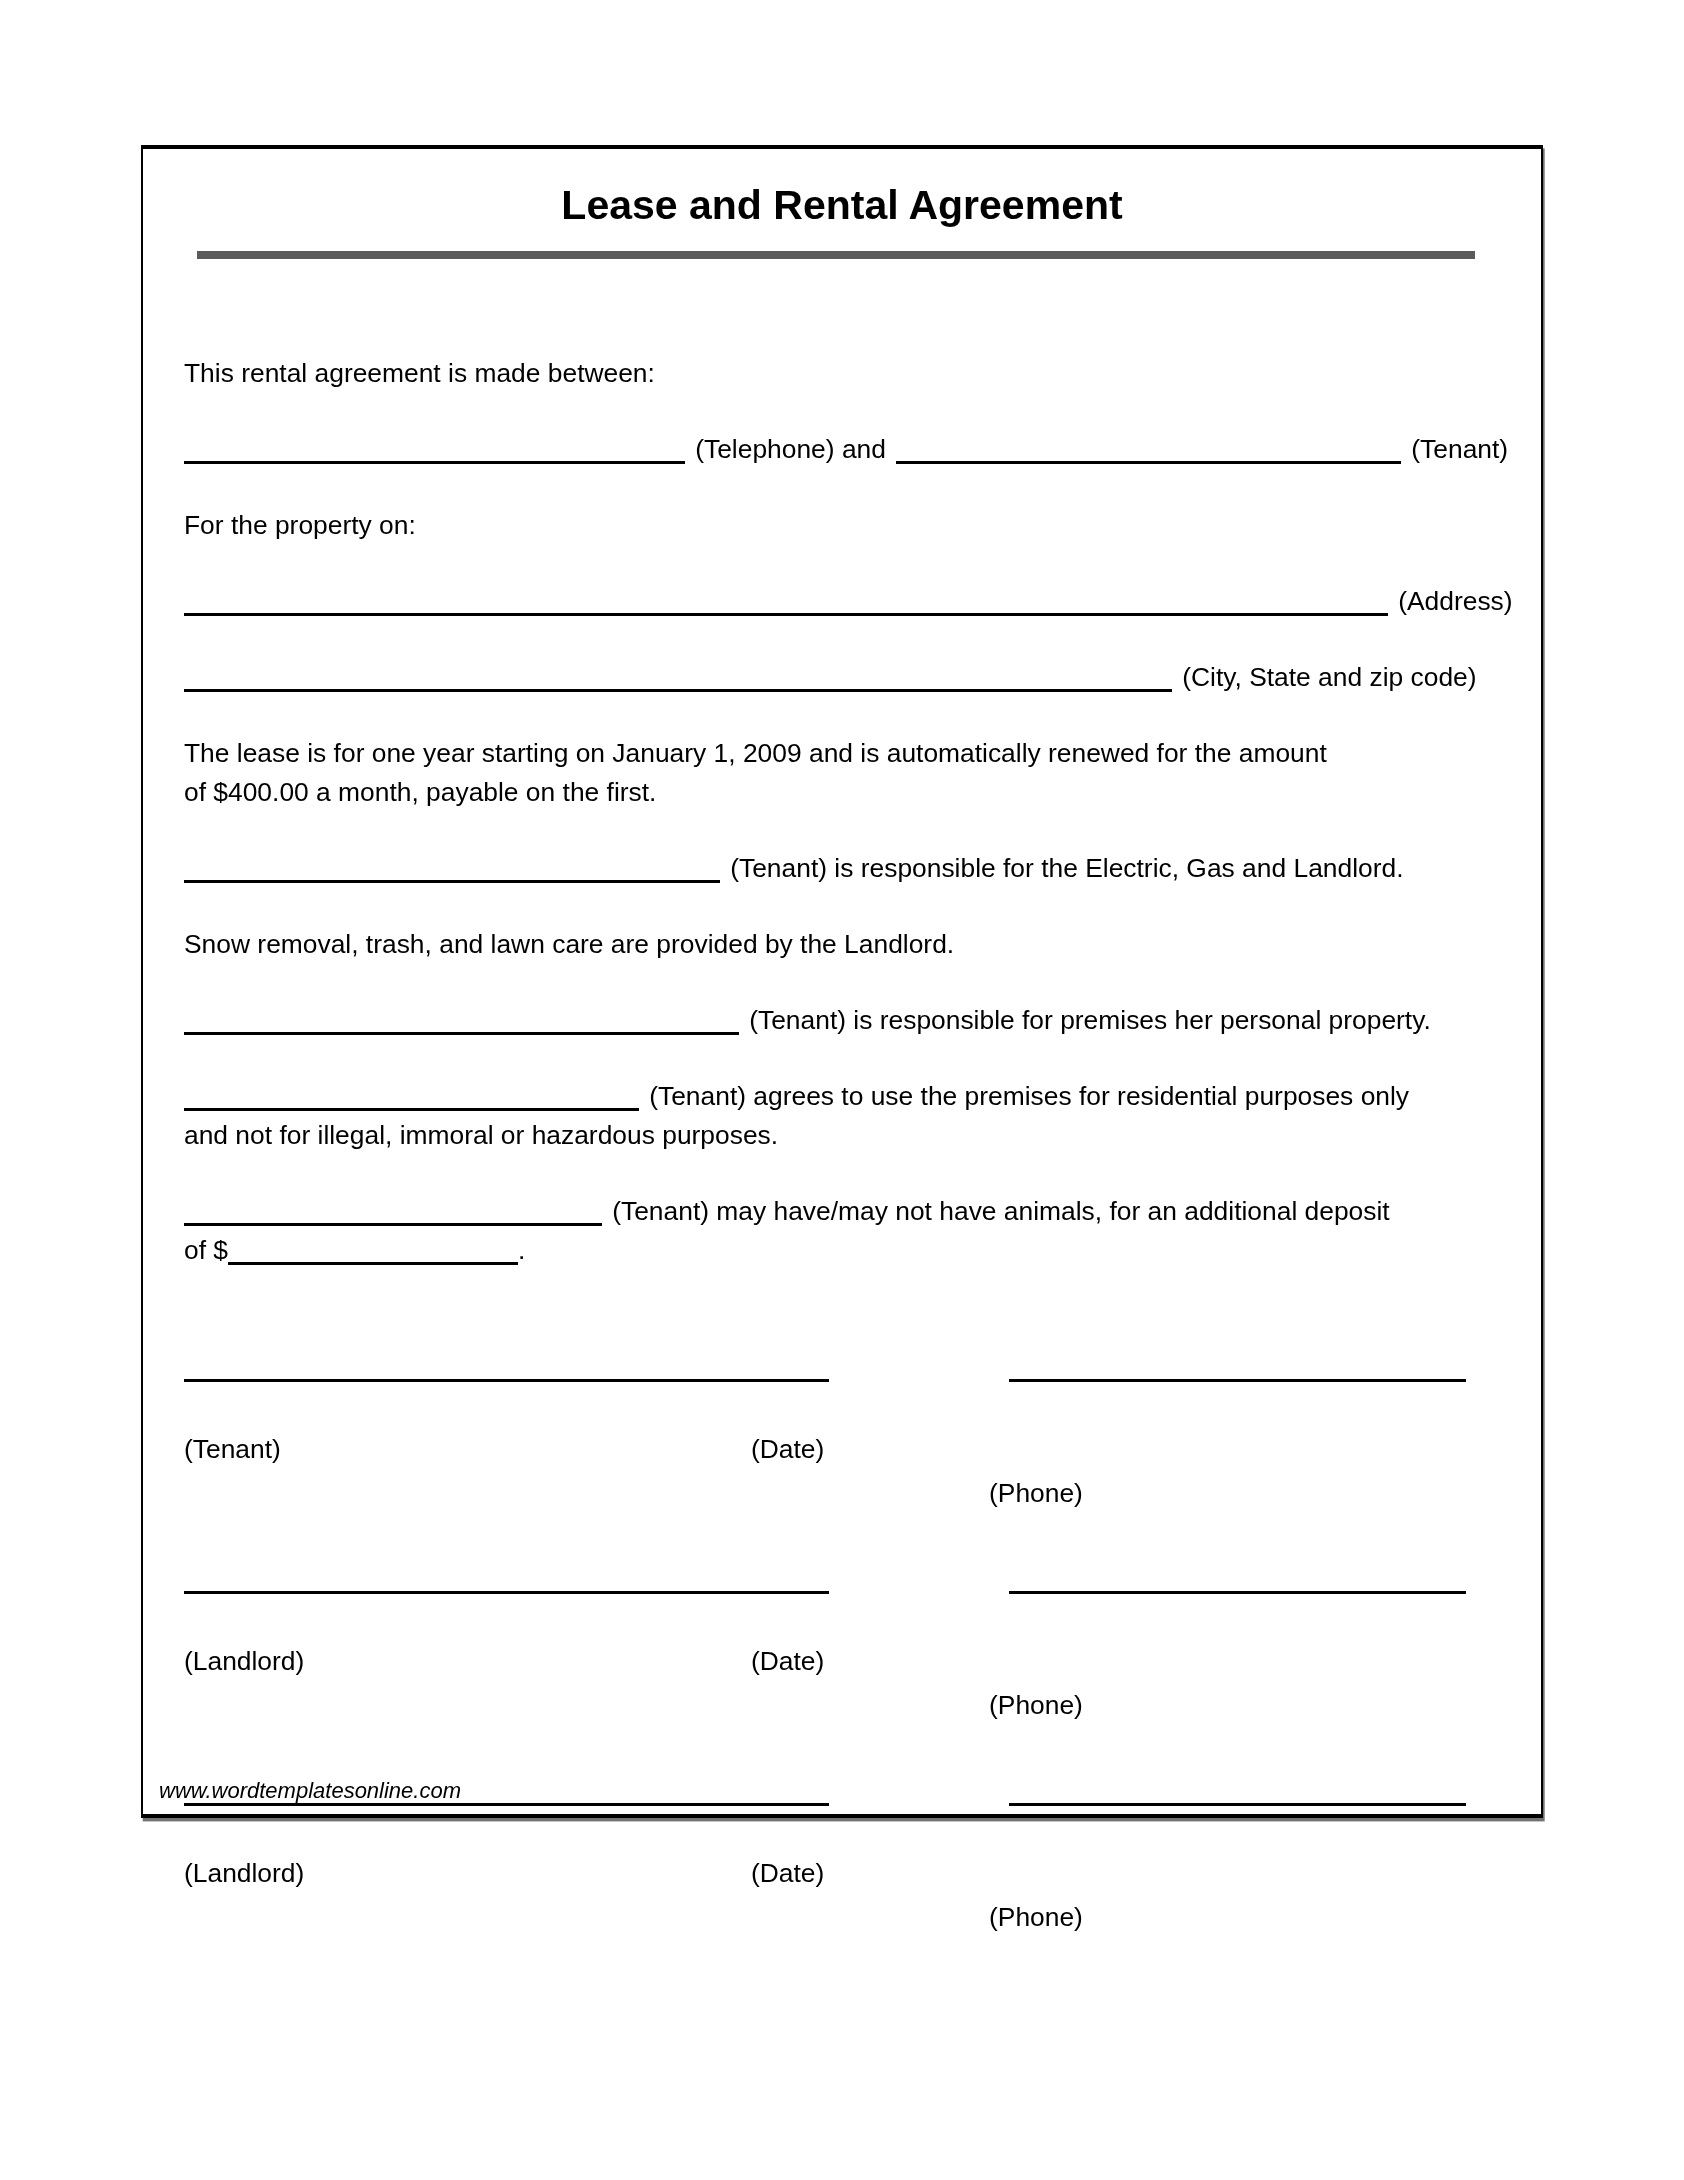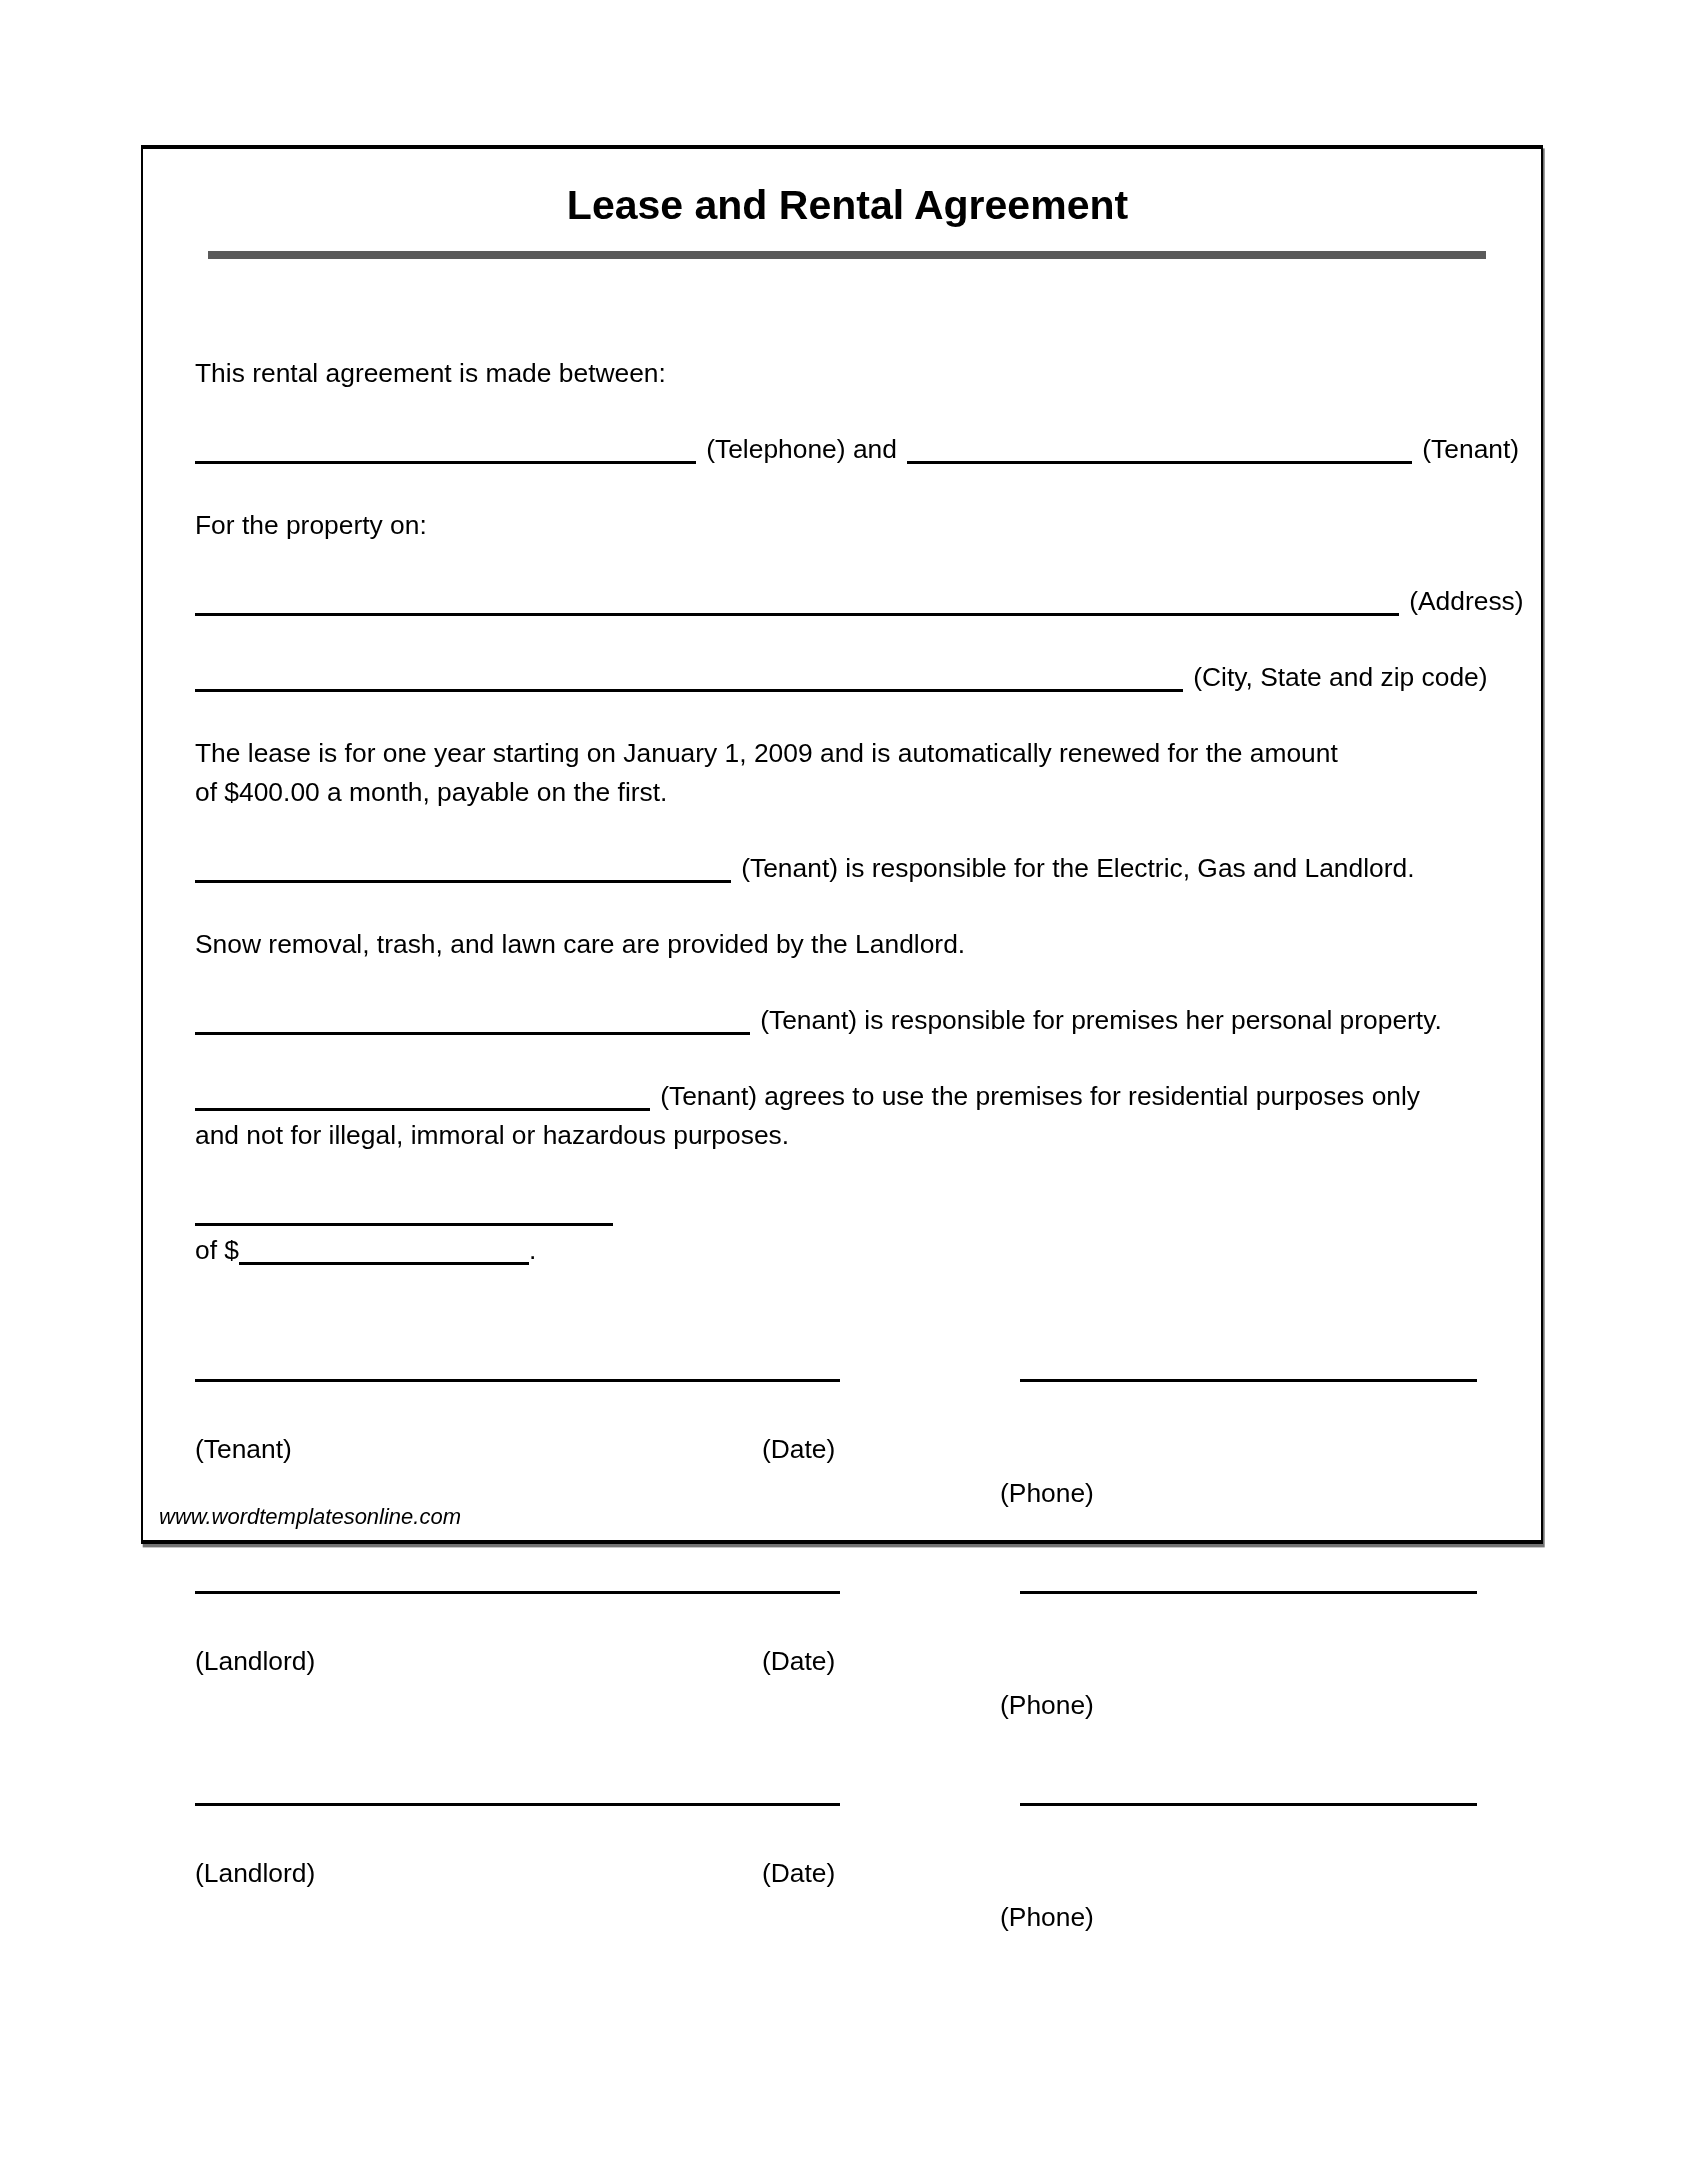--- a/index.html
+++ b/index.html
@@ -2,25 +2,24 @@
 <html style="font-size:13.6px"><head>
 <meta charset="utf-8">
 <style>
   html,body{margin:0;padding:0;}
   body{
     width:1685px;height:2181px;position:relative;background:#ffffff;
     font-family:"Liberation Sans",sans-serif;color:#000;
     -webkit-font-smoothing:antialiased;
   }
   .page-box{
-    position:absolute;left:141px;top:145px;width:1402px;height:1399px;
+    position:absolute;left:141px;top:145px;width:1402px;height:1673px;
     box-sizing:border-box;background:#fff;
     border:4.3px solid #000;border-left-width:2.6px;border-right-width:2.6px;
     box-shadow:1.7px 3.4px 0 rgba(0,0,0,0.55);
-    padding-left:11px;
   }
   .doc-title{
     margin:32px 0 0 0;text-align:center;
     font-size:41px;line-height:48px;font-weight:700;letter-spacing:0;
   }
   .title-rule{
     margin:22px 0 0 54px;width:1278px;height:7.7px;background:#5a5a5a;border:0;
   }
   .body-text{margin:95px 0 0 41px;width:1351px;}
   .para{font-size:26.4px;line-height:39px;margin:0 0 37px 0;}
@@ -106,21 +105,21 @@
 
     <div class="para">
       <div class="line">
         <span class="blank w-residential"></span><span class="suffix">(Tenant) agrees to use the premises for residential purposes only</span>
       </div>
       <div class="line">and not for illegal, immoral or hazardous purposes.</div>
     </div>
 
     <div class="para">
       <div class="line">
-        <span class="blank w-animals"></span>
+        <span class="blank w-animals"></span><span class="suffix">(Tenant) may have/may not have animals, for an additional deposit</span>
       </div>
       <div class="line">
         <span>of $</span><span class="blank w-deposit"></span><span>.</span>
       </div>
     </div>
 
     <div class="sig-section">
 
       <div class="sig-row">
         <div class="sig-lines">

